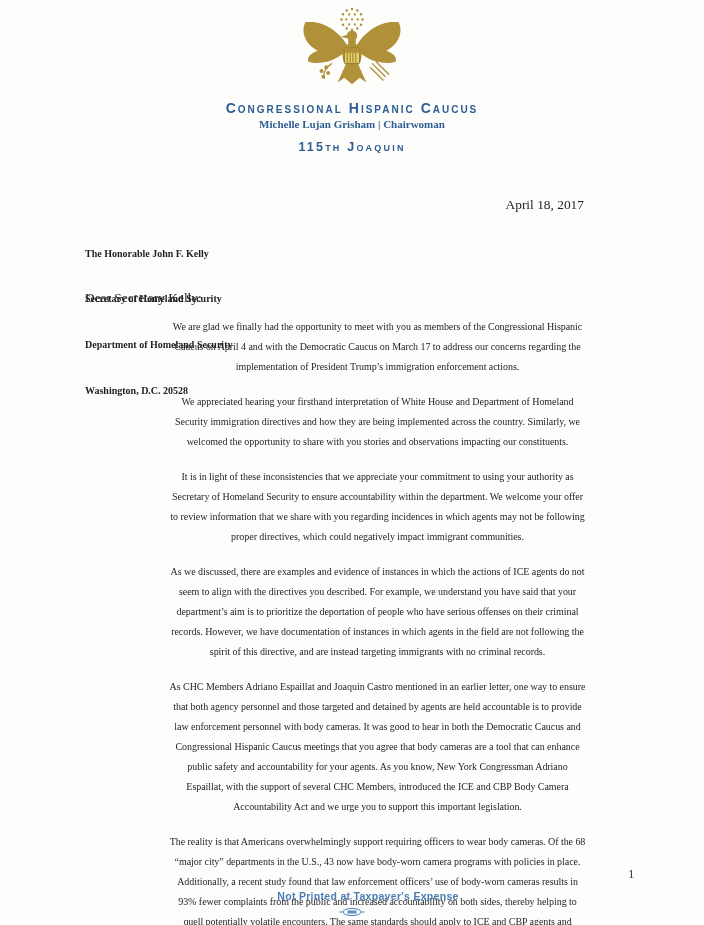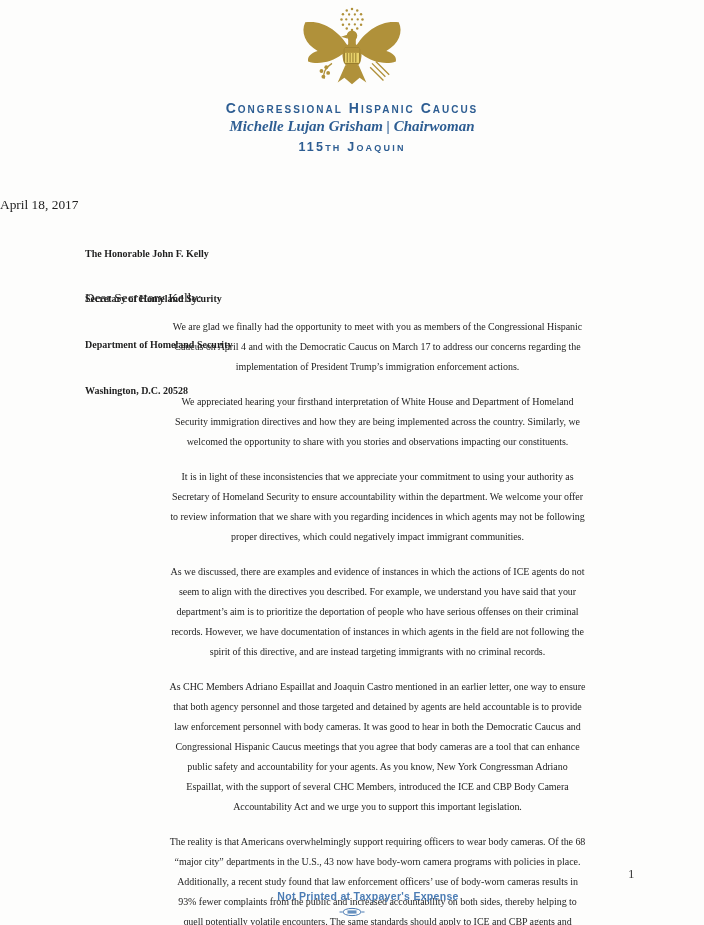--- a/index.html
+++ b/index.html
@@ -15,32 +15,32 @@
   
   .seal{position:absolute;top:6px;left:50%;transform:translateX(-50%);}
   .org-name{
     position:absolute;top:100px;left:0;width:704px;text-align:center;
     font-family:"Liberation Sans", sans-serif;
     font-variant:small-caps;font-weight:700;
     font-size:14px;letter-spacing:2px;color:#2d5d92;
   }
   .chair-line{
     position:absolute;top:118px;left:0;width:704px;text-align:center;
-    font-family:"Liberation Serif", serif;font-style:italic;font-weight:600;
-    font-size:15px;color:#2d5d92;
+    font-family:"Liberation Serif", serif;font-weight:600;
+    font-size:11px;color:#2d5d92;
   }
   .congress-line{
     position:absolute;top:140px;left:0;width:704px;text-align:center;
     font-family:"Liberation Sans", sans-serif;
     font-variant:small-caps;font-weight:700;
     font-size:12.5px;letter-spacing:2.2px;color:#2d5d92;
   }
   
   .date-line{
-    position:absolute;top:197px;left:0;width:572px;text-align:left;
+    position:absolute;top:197px;left:12px;width:572px;text-align:right;
     font-size:13.4px;
   }
   .recipient{
     position:absolute;top:215px;left:85px;
     font-size:10px;line-height:15.3px;white-space:pre;font-weight:bold;
   }
   .salutation{
     position:absolute;top:290px;left:85px;
     font-size:13.4px;white-space:pre;
   }

